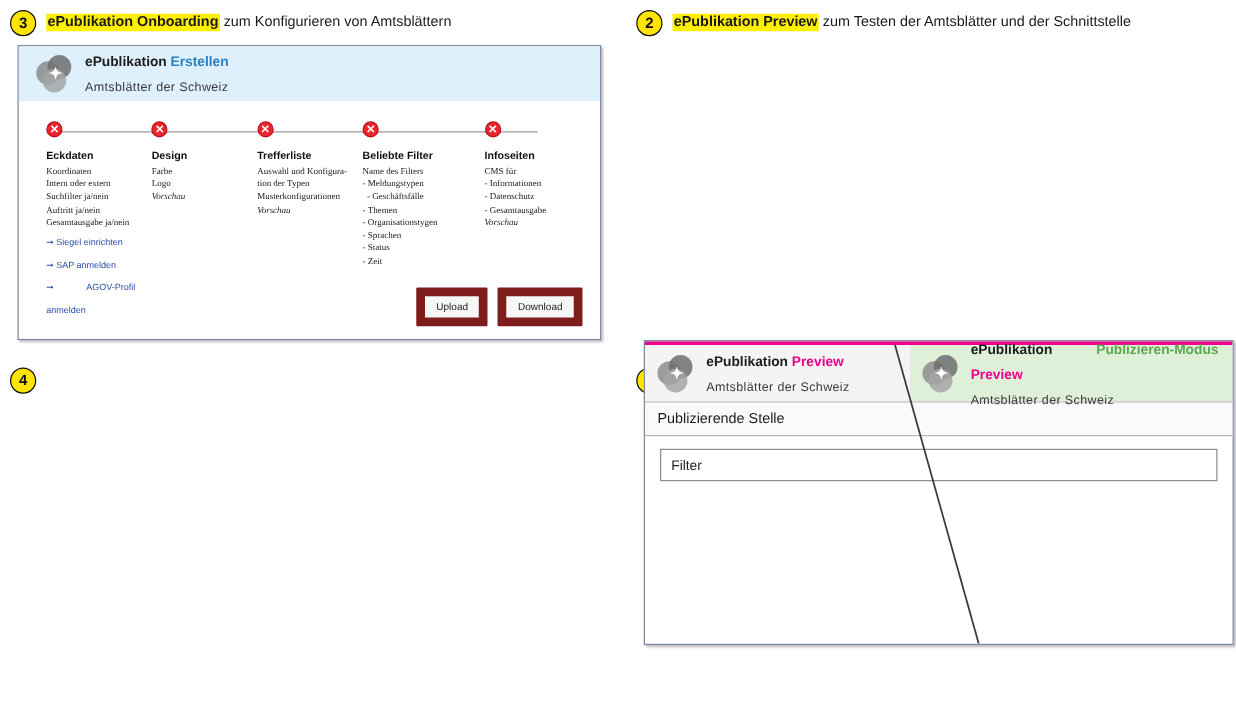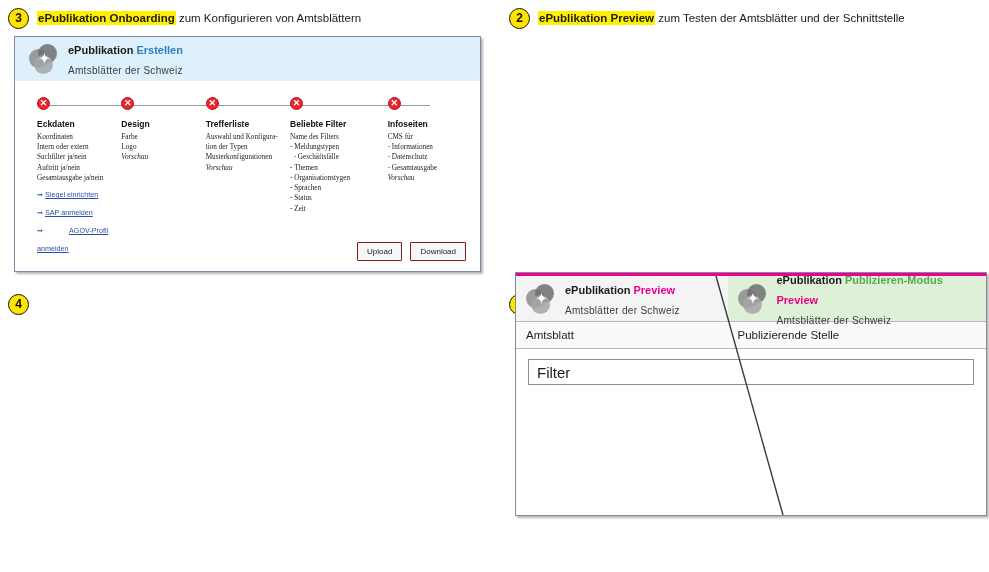--- a/index.html
+++ b/index.html
@@ -56,39 +56,39 @@
   .ob-dot{
     width:13px;height:13px;border-radius:50%;
     background:#e8262d;border:1.5px solid #c01018;
     display:flex;align-items:center;justify-content:center;
     color:#fff;font-size:9px;font-weight:bold;line-height:1;
     box-sizing:border-box;margin-bottom:9px;
   }
   .ob-title{font-size:8.5px;font-weight:bold;color:#111;margin-bottom:3px;}
   .ob-line{font-size:7.2px;color:#222;line-height:1.42;font-family:Liberation Serif, serif;}
   .ob-line.it{font-style:italic;}
-  .ob-link{font-size:7.2px;color:#2b4ea8;text-decoration:underline;line-height:1.5;display:block;}
+  .ob-link{font-size:7.2px;color:#2b4ea8;line-height:1.5;display:block;}
   .ob-arrow{color:#2b4ea8;font-size:7.2px;margin-right:2px;}
   .ob-btns{position:absolute;right:14px;bottom:10px;display:flex;gap:8px;}
   .ob-btn{
-    border:1px solid #7f1d1d;background:#f6f6f6;color:#222;
+    border:7px solid #7f1d1d;background:#f6f6f6;color:#222;
     font-size:8px;padding:4px 9px;border-radius:1px;
     font-family:"Liberation Sans", sans-serif;
   }
   .app-topbar{height:3px;width:100%;}
   .app-head{height:45px;display:flex;}
   .app-head .half{display:flex;align-items:center;padding:0 10px;box-sizing:border-box;}
   .app-head .left{width:45%;background:#f4f4f4;}
   .app-head .right{width:55%;background:#dff0d8;}
   .app-subbar{height:26px;display:flex;border-top:1px solid #b9b9b9;border-bottom:1px solid #b9b9b9;background:#fafafa;}
   .app-subbar .half{display:flex;align-items:center;padding:0 10px;box-sizing:border-box;font-size:11.5px;color:#1c1c1c;}
   .app-subbar .left{width:45%;}
   .app-subbar .right{width:55%;}
   .app-content{position:relative;padding:10px 12px;box-sizing:border-box;}
-  .fld{border:1px solid #8e8e8e;background:#fff;font-size:15px;color:#1c1c1c;padding:6px 8px;box-sizing:border-box;}
+  .fld{border:1px solid #8e8e8e;background:#fff;font-size:11px;color:#1c1c1c;padding:6px 8px;box-sizing:border-box;}
   .fld.filter{height:26px;line-height:14px;margin-bottom:9px;}
   .fld.hits{padding-top:7px;}
   .diag{position:absolute;left:0;top:0;width:100%;height:100%;pointer-events:none;}
   #preview-panel{left:515px;top:36px;width:470px;height:242px;}
 </style>
 </head>
 <body>
 
 <div class="quad caption" style="left:8px;top:6px;">
   <div class="numcircle">3</div>
@@ -205,29 +205,28 @@
     <div class="half right">
       <div class="brand">
         <span class="logo logo-gray">
           <i class="c1"></i>
             <i class="c2"></i>
             <i class="c3"></i>
             <span class="spark">✦</span>
         </span>
         <span class="brand-txt">
           <span class="brand-l1"><span>ePublikation</span>
-            <span style="color:#5aa84f;">Publizieren-Modus</span>
+            <span style="color:#5aa84f;margin-left:32px;">Publizieren-Modus</span>
             <span style="color:#ec008c;">Preview</span></span><br>
           <span class="brand-l2">Amtsblätter der Schweiz</span>
         </span>
       </div>
     </div>
   </div>
   <div class="app-subbar">
-    <div class="half left">Amtsblatt</div>
     <div class="half right">Publizierende Stelle</div>
   </div>
   <div class="app-content" style="height:165px;">
     <div class="fld filter">Filter</div>
   </div>
   <svg class="diag" viewBox="0 0 470 242" preserveAspectRatio="none">
     <line x1="200" y1="3" x2="267" y2="242" stroke="#3a3a3a" stroke-width="1.4"></line>
   </svg>
 </div>
 

